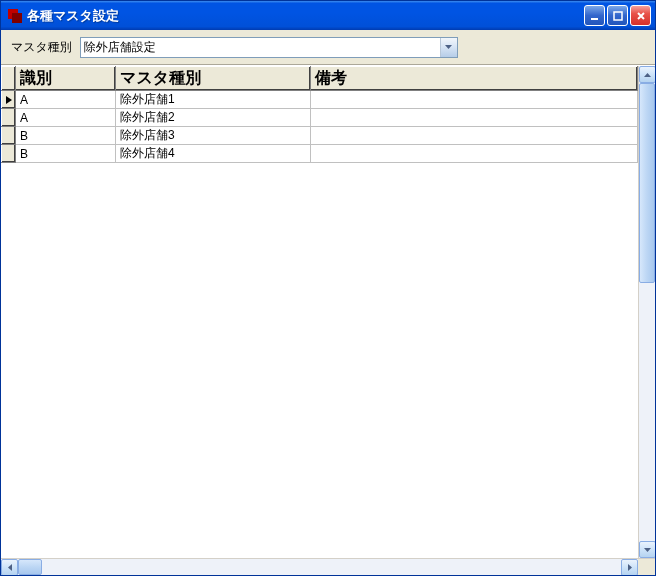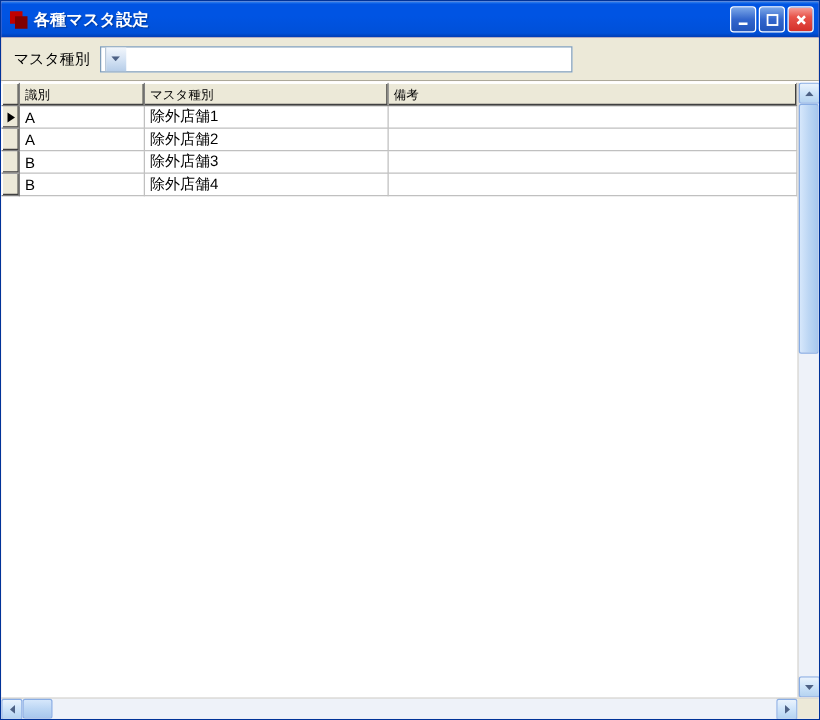--- a/index.html
+++ b/index.html
@@ -139,25 +139,25 @@
   table.grid {
     border-collapse: collapse;
     width: 100%;
     table-layout: fixed;
   }
   table.grid th {
     background: #ece9d8;
     border: 1px solid #808080;
     border-top: 1px solid #fff;
     border-left: 1px solid #fff;
-    font-weight: normal;
+    font-weight: bold;
     text-align: left;
     padding: 1px 4px;
     height: 18px;
-    font-size: 10px;
+    font-size: 16px;
     box-shadow: inset -1px -1px 0 #404040;
   }
   table.grid th.corner {
     width: 14px;
     padding: 0;
   }
   table.grid td {
     border: 1px solid #c0c0c0;
     padding: 0 4px;
     height: 17px;
@@ -277,20 +277,21 @@
         <svg width="10" height="10" viewBox="0 0 10 10">
             <path d="M2 2 L8 8 M8 2 L2 8" stroke="#fff" stroke-width="2"></path>
           </svg>
       </div>
     </div>
   </div>
 
   <div class="toolbar">
     <span class="toolbar-label">マスタ種別</span>
     <div class="combo">
+      <span class="combo-text">除外店舗設定</span>
       <div class="combo-btn">
         <svg width="7" height="4" viewBox="0 0 7 4">
             <path d="M0 0 L7 0 L3.5 4 Z" fill="#4d6185"></path>
           </svg>
       </div>
     </div>
     <div class="spacer"></div>
   </div>
 
   <div class="content">

